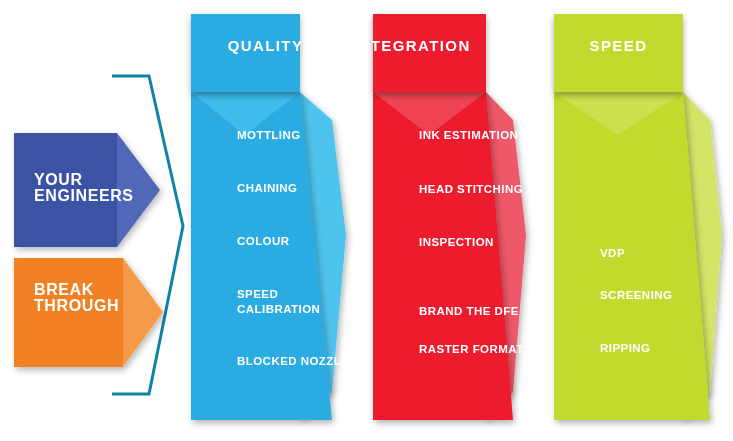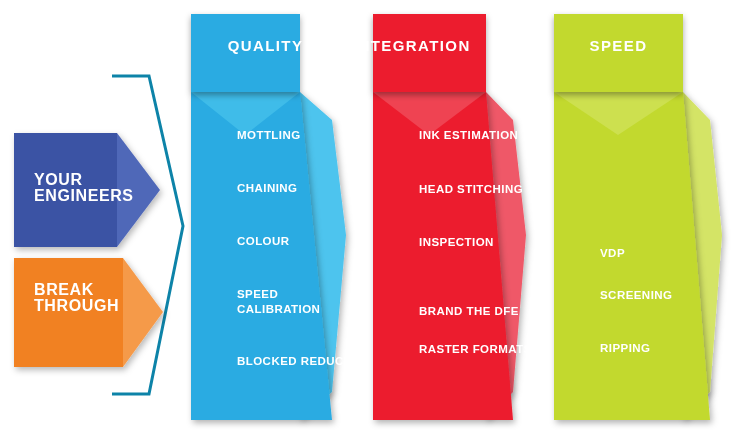--- a/index.html
+++ b/index.html
@@ -131,21 +131,21 @@
 
   <div class="col-header" style="left:353px; top:37px; width:113px;">INTEGRATION</div>
 
   <div class="col-header" style="left:554px; top:37px; width:129px;">SPEED</div>
 
   <div class="col-item" style="left:205px; top:128px;">MOTTLING</div>
   <div class="col-item" style="left:205px; top:181px;">CHAINING</div>
   <div class="col-item" style="left:205px; top:234px;">COLOUR</div>
   <div class="col-item" style="left:205px; top:287px;">SPEED
 CALIBRATION</div>
-  <div class="col-item" style="left:205px; top:354px;">BLOCKED REDUCE</div>
+  <div class="col-item" style="left:205px; top:354px;">BLOCKED NOZZLE</div>
 
   <div class="col-item" style="left:387px; top:128px;">INK ESTIMATION</div>
   <div class="col-item" style="left:387px; top:182px;">HEAD STITCHING</div>
   <div class="col-item" style="left:387px; top:235px;">INSPECTION</div>
   <div class="col-item" style="left:387px; top:288px;margin-top:16px;">BRAND THE DFE</div>
   <div class="col-item" style="left:387px; top:342px;">RASTER FORMATS</div>
 
   <div class="col-item" style="left:568px; top:246px;">VDP</div>
   <div class="col-item" style="left:568px; top:288px;">SCREENING</div>
   <div class="col-item" style="left:568px; top:341px;">RIPPING</div>

